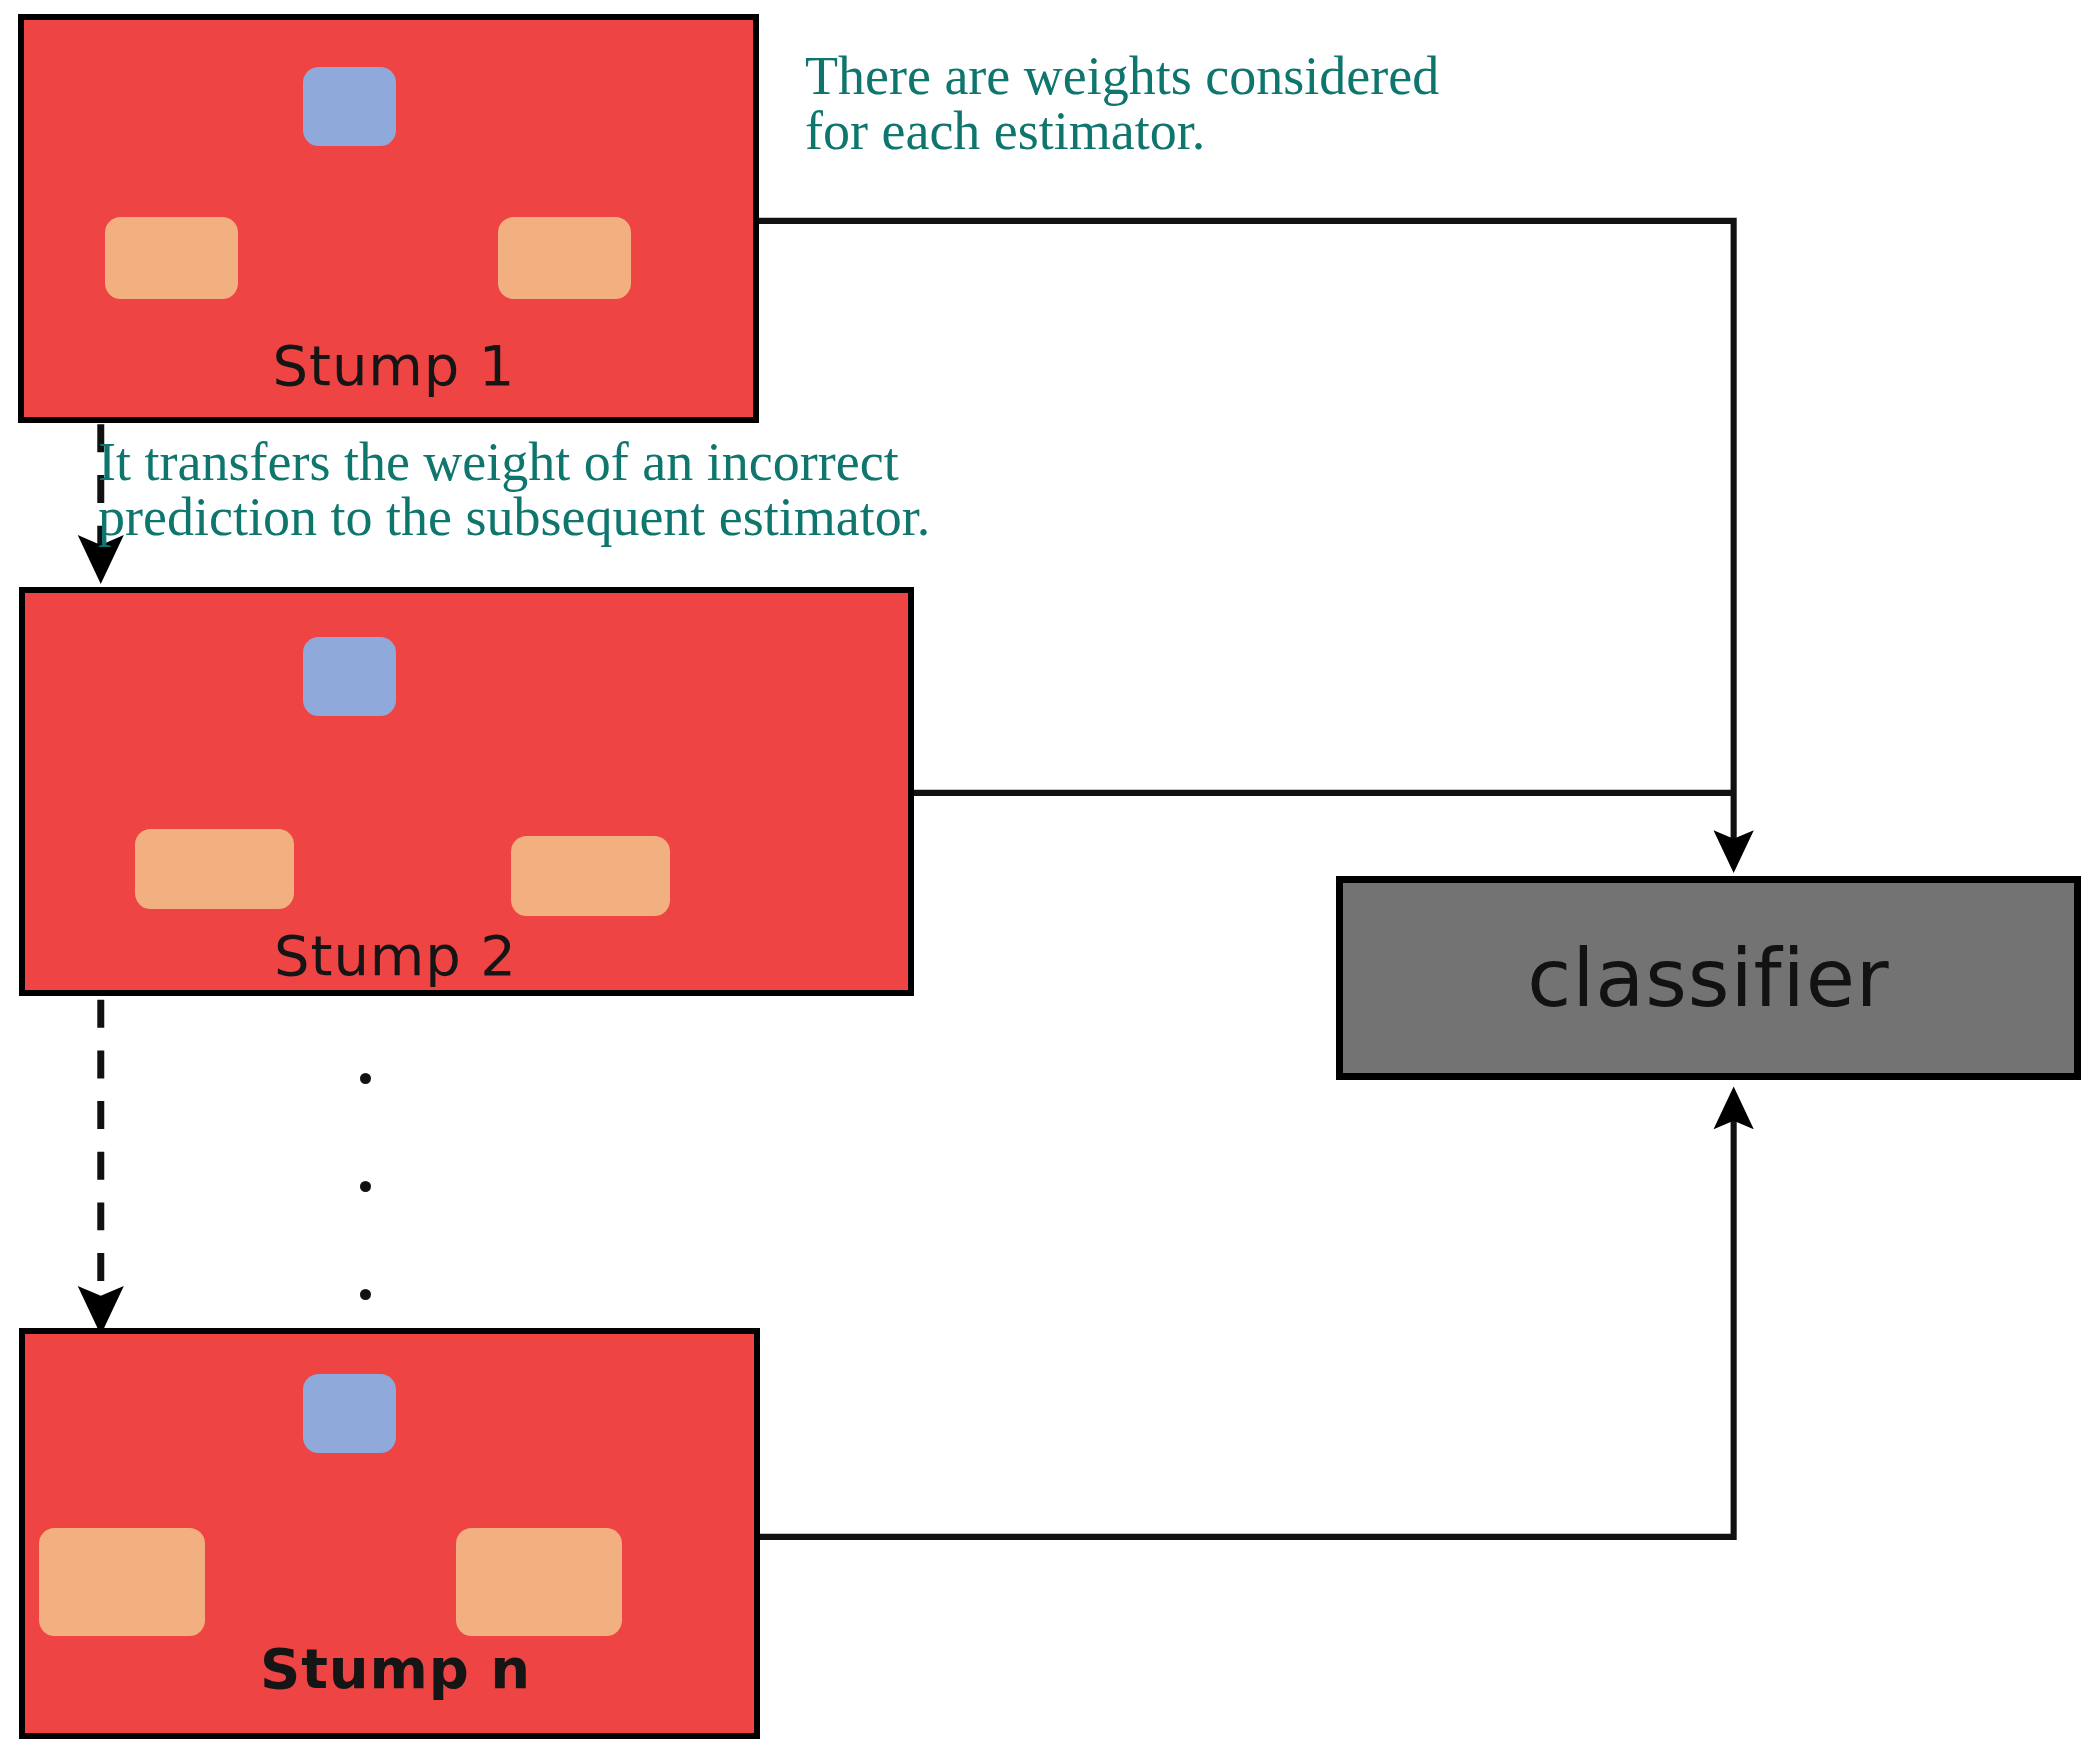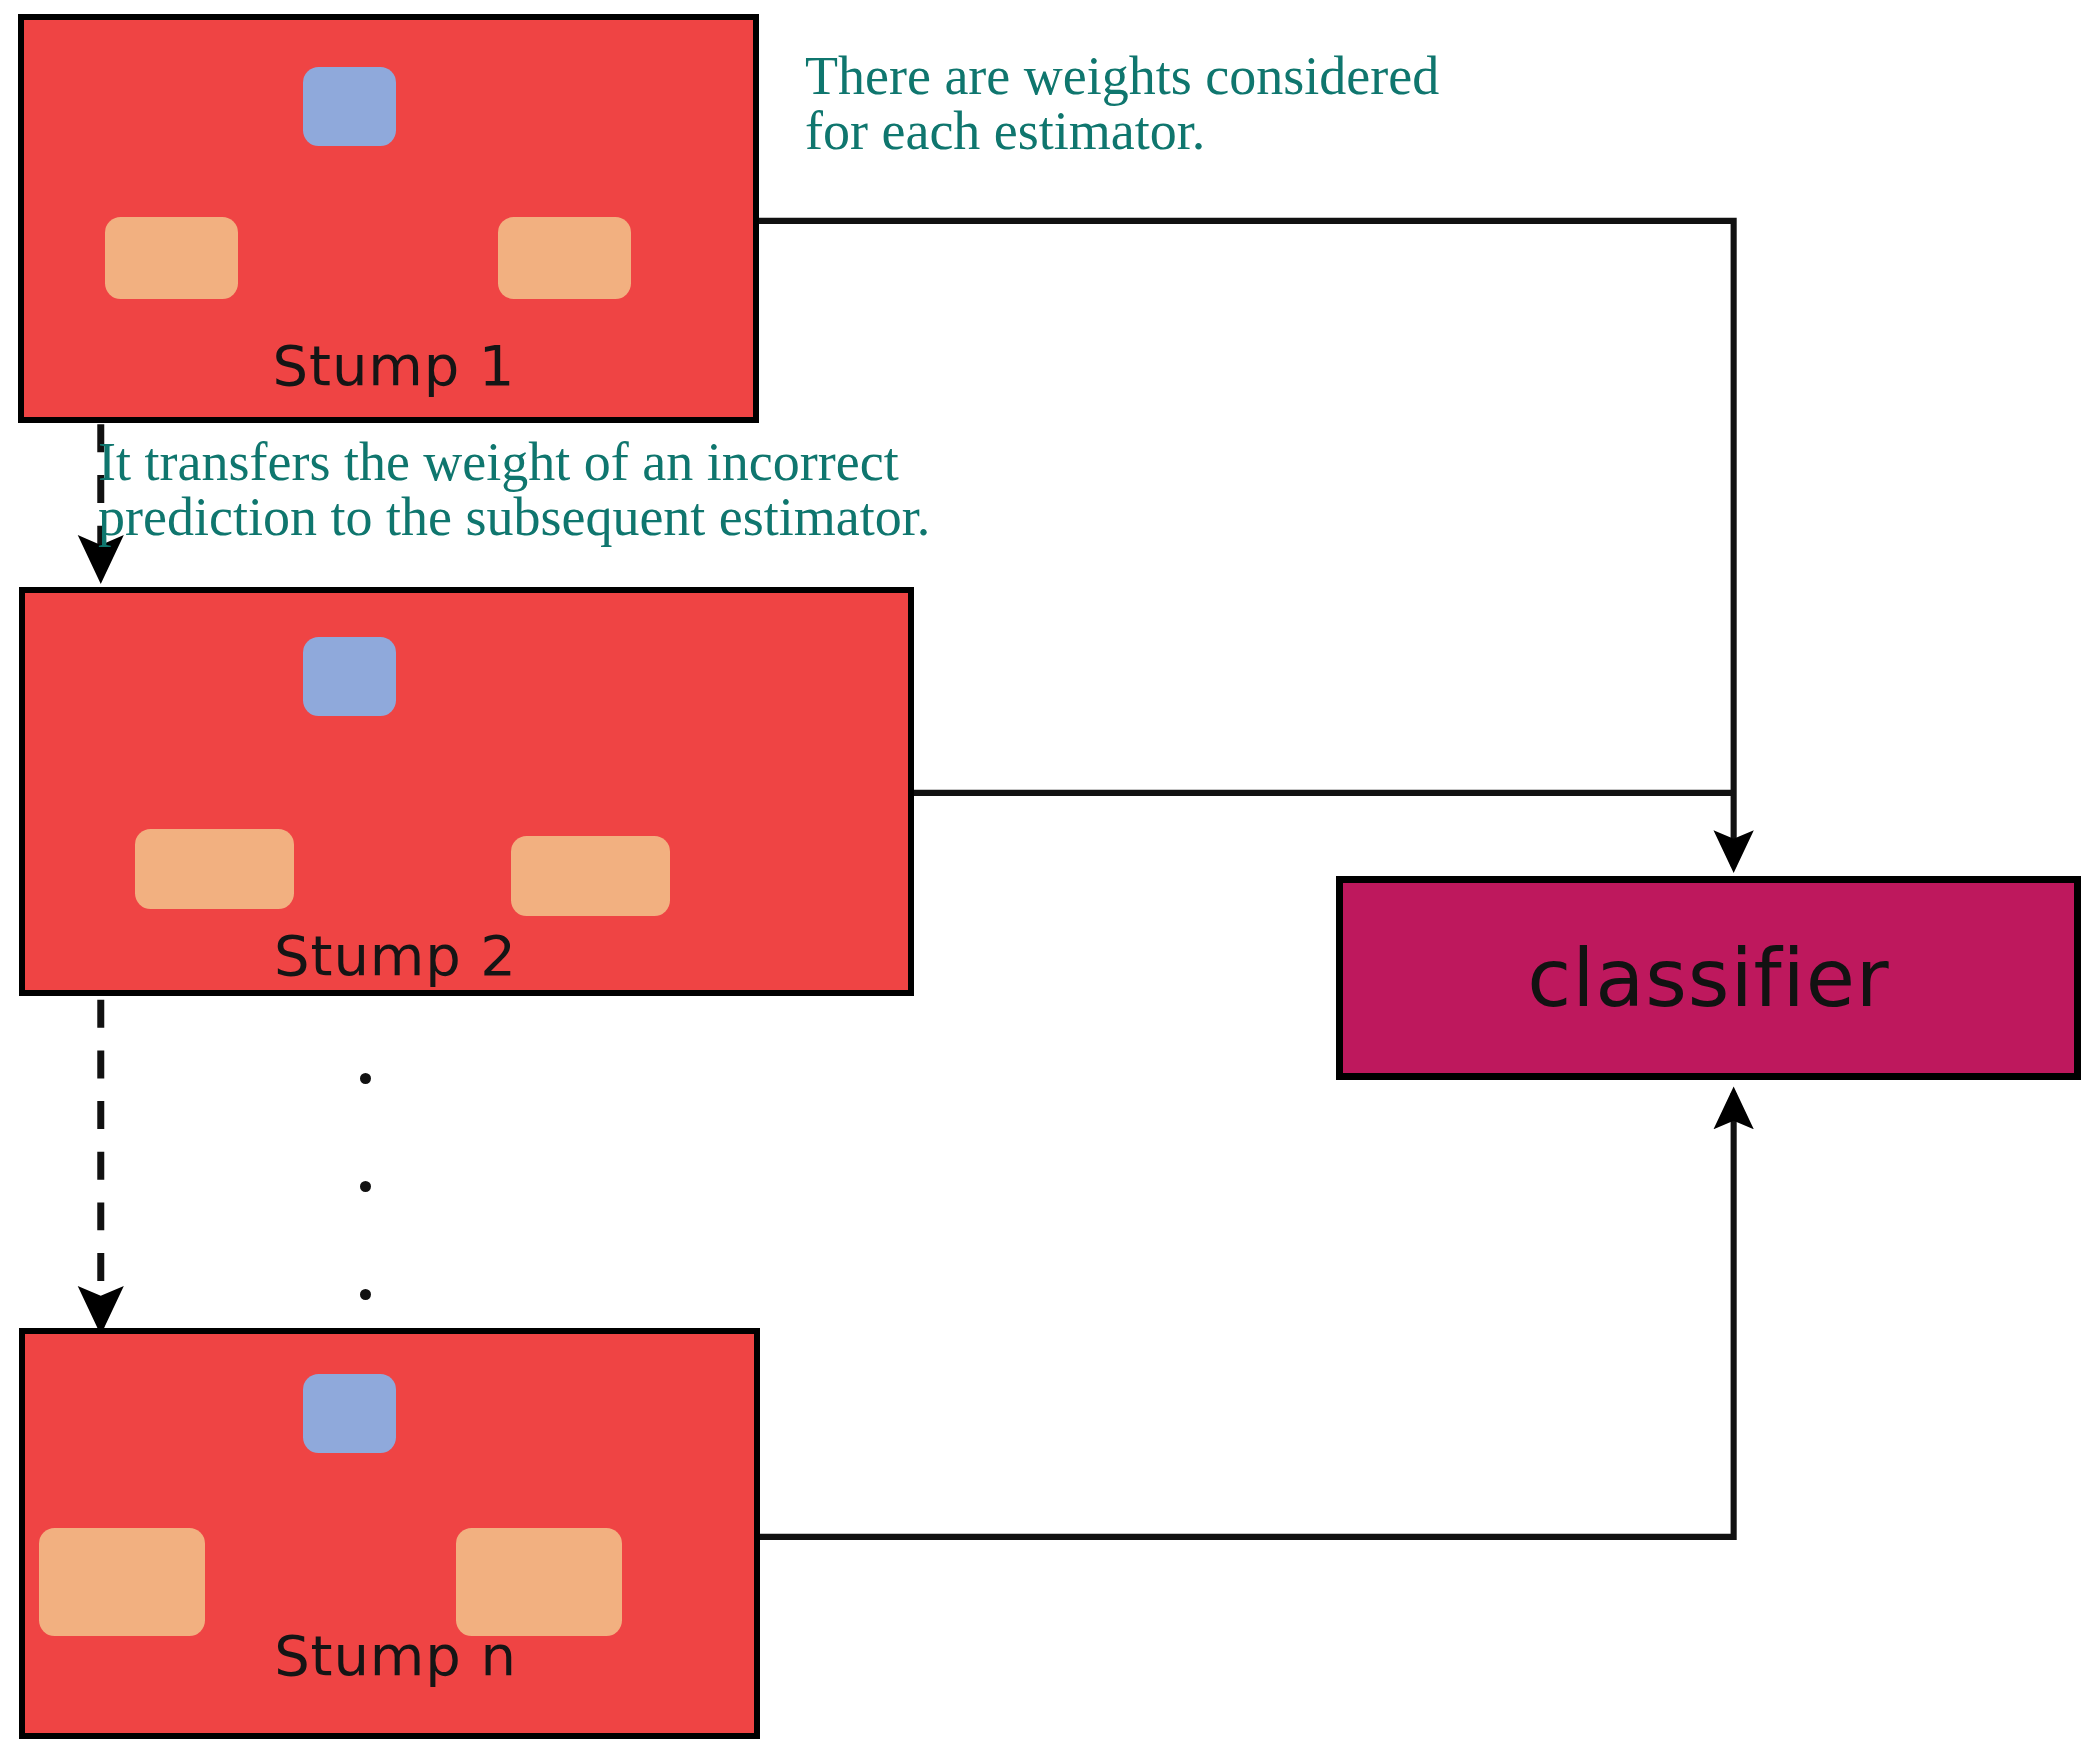--- a/index.html
+++ b/index.html
@@ -58,21 +58,21 @@
     font-family: "Liberation Serif", serif;
     font-size: 54px;
     line-height: 1.02;
     color: #0f766e;
     white-space: pre-line;
   }
   .classifier-box {
     position: absolute;
     box-sizing: border-box;
     border: 7.9px solid #000000;
-    background: #be185d;
+    background: #737373;
     display: flex;
     align-items: center;
     justify-content: center;
   }
   .classifier-label {
     font-family: "DejaVu Sans", sans-serif;
     font-size: 80px;
     color: #121212;
     letter-spacing: 0.9px;
   }
@@ -136,21 +136,21 @@
     <div class="node root" style="left:278px; top:44px; width:93px; height:79px;"></div>
     <div class="node leaf" style="left:110px; top:236px; width:159px; height:80px;"></div>
     <div class="node leaf" style="left:486px; top:243px; width:159px; height:80px;"></div>
     <div class="stump-label" style="left:0px; top:330px; width:741px;">Stump 2</div>
   </div>
 
   <div class="stump-box" style="left:19px; top:1328px; width:741px; height:411px;">
     <div class="node root" style="left:278px; top:40px; width:93px; height:79px;"></div>
     <div class="node leaf" style="left:14px; top:194px; width:166px; height:108px;"></div>
     <div class="node leaf" style="left:431px; top:194px; width:166px; height:108px;"></div>
-    <div class="stump-label" style="left:0px; top:289px; width:741px;">Stump n</div>
+    <div class="stump-label" style="left:0px; top:302px; width:741px;font-weight:bold;">Stump n</div>
   </div>
 
   <div>
     <div class="ellipsis-dot" style="left:360px; top:1073px;"></div>
     <div class="ellipsis-dot" style="left:360px; top:1181px;"></div>
     <div class="ellipsis-dot" style="left:360px; top:1289px;"></div>
   </div>
 
   <div class="annotation" style="left:805px; top:49px; width:961px;">There are weights considered
 for each estimator.</div>

